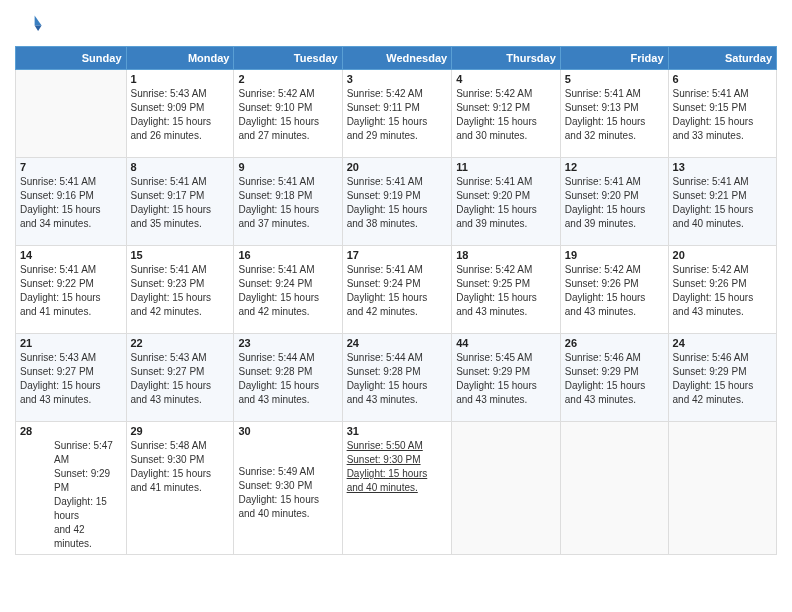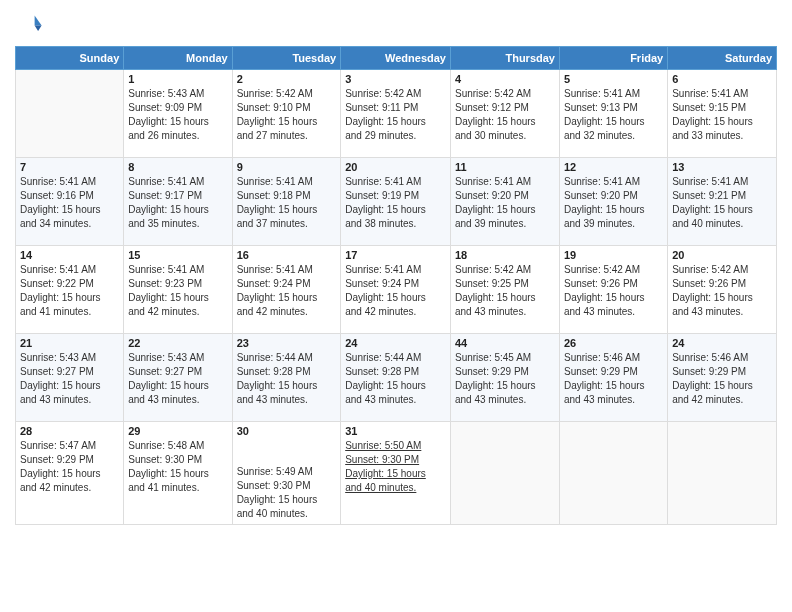--- a/index.html
+++ b/index.html
@@ -326,21 +326,21 @@
             <span class="day-number">24</span>
             <div class="day-info" style="white-space: pre-line;">Sunrise: 5:46 AM
 Sunset: 9:29 PM
 Daylight: 15 hours
 and 42 minutes.</div>
           </td>
         </tr>
         <tr>
           <td>
             <span class="day-number">28</span>
-            <div class="day-info" style="white-space: pre-line;">Sunrise: 5:47 AM
+            <div class="day-info" style="white-space: pre-line; margin-left: 34px;">Sunrise: 5:47 AM
 Sunset: 9:29 PM
 Daylight: 15 hours
 and 42 minutes.</div>
           </td>
           <td>
             <span class="day-number">29</span>
             <div class="day-info" style="white-space: pre-line;">Sunrise: 5:48 AM
 Sunset: 9:30 PM
 Daylight: 15 hours
 and 41 minutes.</div>

